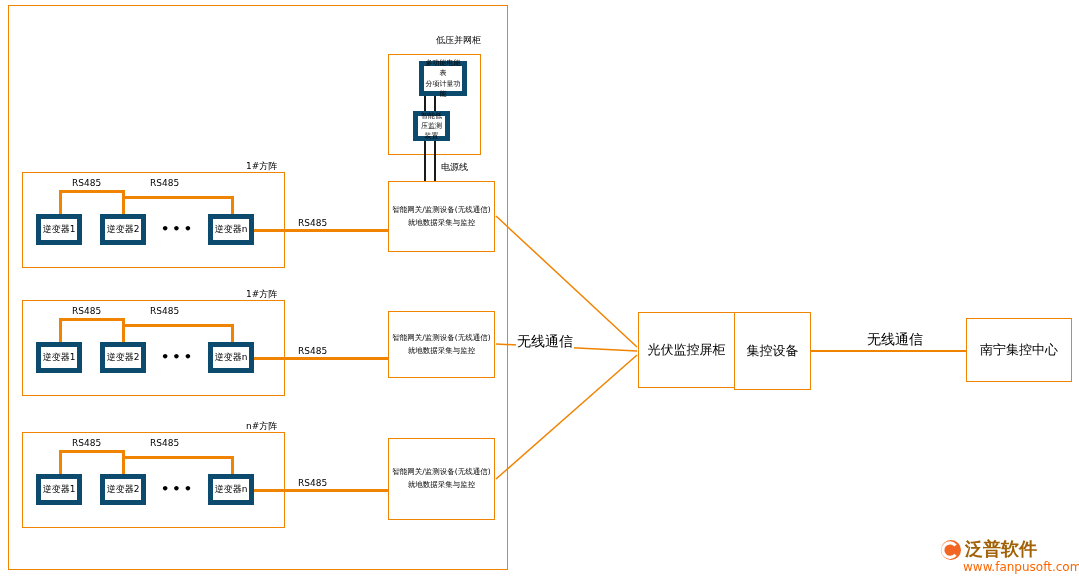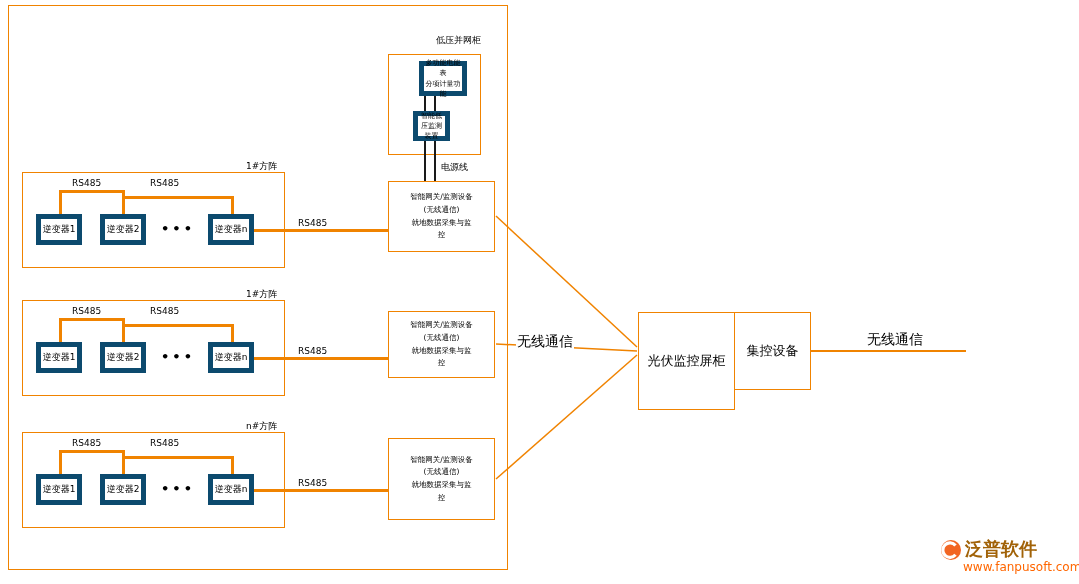--- a/index.html
+++ b/index.html
@@ -8,21 +8,21 @@
   .canvas{position:relative;width:1079px;height:584px;background:#ffffff;overflow:hidden}
   .abs{position:absolute}
   .obox{position:absolute;border:1px solid var(--accent);background:transparent}
   .bbox{position:absolute;border:5px solid #0c4a6e;background:#fff;display:flex;align-items:center;justify-content:center;text-align:center;font-size:9px}
   .col{flex-direction:column;line-height:1.5;font-size:7px}
   .ln{position:absolute;background:var(--accent)}
   .blk{background:#1a1a1a}
   .lbl{position:absolute;font-size:9px;white-space:nowrap;color:#000}
   .big{font-size:14px;background:#fff;padding:0 1px}
   .cell{display:flex;align-items:center;justify-content:center;text-align:center;font-size:13px}
-  .gw{display:flex;flex-direction:column;align-items:center;justify-content:center;text-align:center;font-size:7.5px;line-height:1.7;padding:20px}
+  .gw{display:flex;flex-direction:column;align-items:center;justify-content:center;text-align:center;font-size:7.5px;line-height:1.7;padding:2px}
   .dots{position:absolute;font-size:13px;font-weight:bold;letter-spacing:3px;text-align:center}
   .title{position:absolute;text-align:center;font-size:15px;letter-spacing:1px;white-space:nowrap}
   svg.overlay{position:absolute;left:0;top:0;pointer-events:none}
   svg.overlay line{stroke:var(--accent);stroke-width:1.5}
 </style>
 </head>
 <body>
 
 <div class="canvas">
 
@@ -123,28 +123,31 @@
     <span>就地数据采集与监控</span>
   </div>
 
   <svg class="overlay" width="1079" height="584">
     <line x1="496" y1="216" x2="637" y2="347"></line>
     <line x1="496" y1="344" x2="637" y2="351"></line>
     <line x1="496" y1="479" x2="637" y2="355"></line>
   </svg>
 
   <div class="lbl big" style="left:516px;top:333px">无线通信</div>
-  <div class="obox cell" style="left:638px;top:312px;width:97px;height:98px">
+  <div class="obox cell" style="left:638px;top:312px;width:97px;height:76px">
     <span>光伏监控屏柜</span>
   </div>
   <div class="obox cell" style="left:734px;top:312px;width:77px;height:78px">
     <span>集控设备</span>
   </div>
   <div class="ln" style="left:811px;top:350px;width:155px;height:2px"></div>
   <div class="lbl big" style="left:866px;top:331px">无线通信</div>
+  <div class="obox cell" style="left:966px;top:318px;width:106px;height:64px">
+    <span>南宁集控中心</span>
+  </div>
 
 
   <div class="abs" style="left:938px;top:534px;width:141px;height:46px">
     <svg width="22" height="22" style="position:absolute;left:2px;top:5px">
       <circle cx="11" cy="11" r="10" fill="#F26522"></circle>
       <path d="M15.5 6.5 A 7.2 7.2 0 1 0 15.5 15.8" fill="none" stroke="#ffffff" stroke-width="3.2"></path>
     </svg>
     <div style="position:absolute;left:27px;top:3px;font-size:18px;font-weight:bold;color:#a16207;white-space:nowrap">泛普软件</div>
     <div style="position:absolute;left:25px;top:26px;font-size:12px;color:#FF6600;white-space:nowrap">www.fanpusoft.com</div>
   </div>

